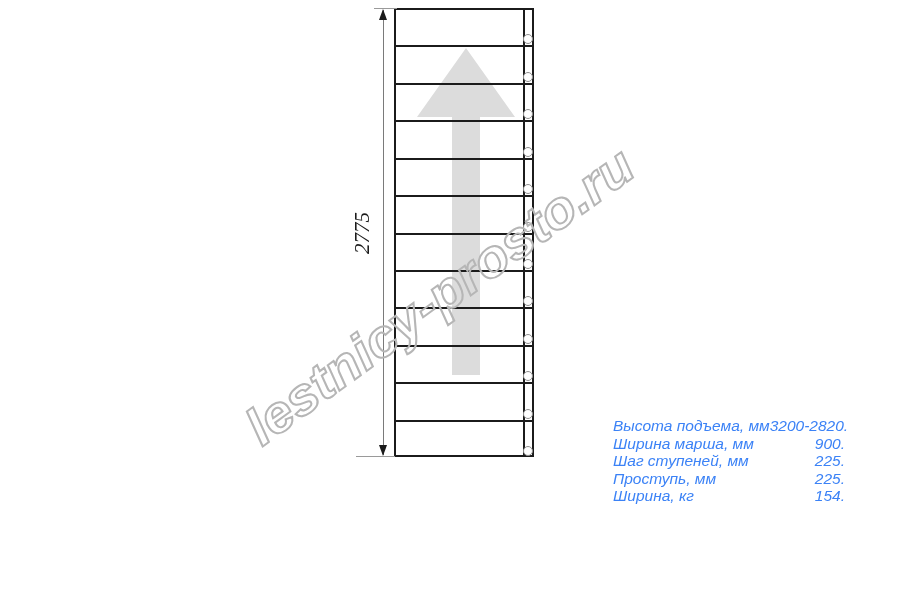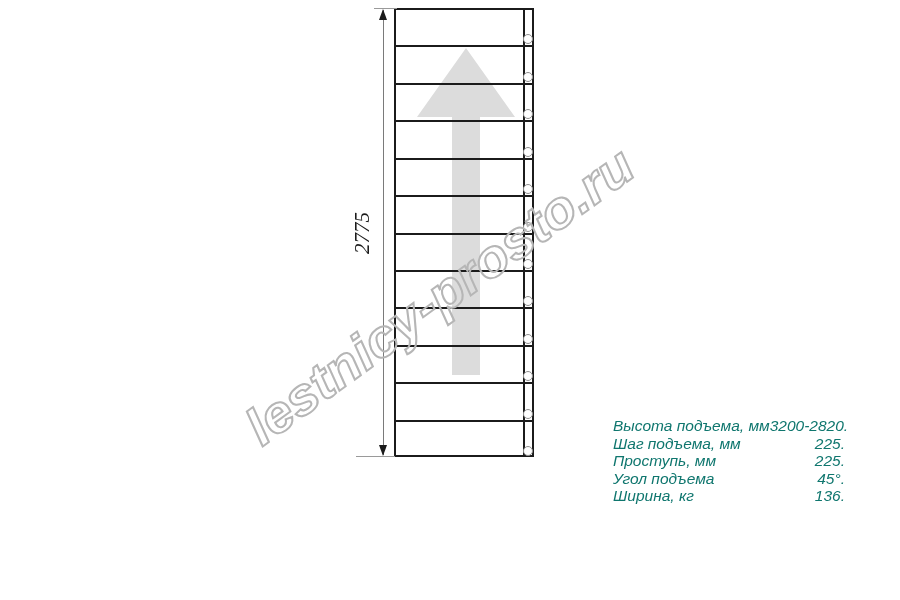--- a/index.html
+++ b/index.html
@@ -33,21 +33,21 @@
     font-size:21px;color:#1b1b1b;text-align:center;line-height:24px;
   }
   
   #watermark-svg{position:absolute;left:0;top:0;pointer-events:none;}
   #watermark-svg text{
     font-family:"Liberation Sans",sans-serif;font-style:italic;font-weight:bold;
   }
   
   #specs{
     position:absolute;left:613px;top:417px;width:232px;
-    font-style:italic;font-size:15.5px;line-height:17.6px;color:#0f766e;
+    font-style:italic;font-size:15.5px;line-height:17.6px;color:#3b82f6;
   }
   .spec-row{display:flex;justify-content:space-between;white-space:nowrap;}
   .spec-value{text-align:right;}
 </style>
 </head>
 <body>
 
 <div id="canvas">
 
   <svg id="arrow-svg" width="900" height="600">
@@ -91,30 +91,30 @@
   <svg id="watermark-svg" width="900" height="600">
     <text x="262" y="447" transform="rotate(-36 262 447)" font-size="52" textLength="465" lengthAdjust="spacingAndGlyphs" fill="none" stroke-width="2" stroke="#b6b6b6">lestnicy-prosto.ru</text>
   </svg>
 
   <div id="specs">
     <div class="spec-row">
       <span class="spec-label">Высота подъема, мм</span>
       <span class="spec-value">3200-2820.</span>
     </div>
     <div class="spec-row">
-      <span class="spec-label">Шаг подъема, мм</span>
+      <span class="spec-label">Ширина марша, мм</span>
+      <span class="spec-value">900.</span>
+    </div>
+    <div class="spec-row">
+      <span class="spec-label">Шаг ступеней, мм</span>
       <span class="spec-value">225.</span>
     </div>
     <div class="spec-row">
       <span class="spec-label">Проступь, мм</span>
       <span class="spec-value">225.</span>
     </div>
     <div class="spec-row">
-      <span class="spec-label">Угол подъема</span>
-      <span class="spec-value">45°.</span>
-    </div>
-    <div class="spec-row">
       <span class="spec-label">Ширина, кг</span>
-      <span class="spec-value">136.</span>
+      <span class="spec-value">154.</span>
     </div>
   </div>
 
 </div>
 
 </body></html>

